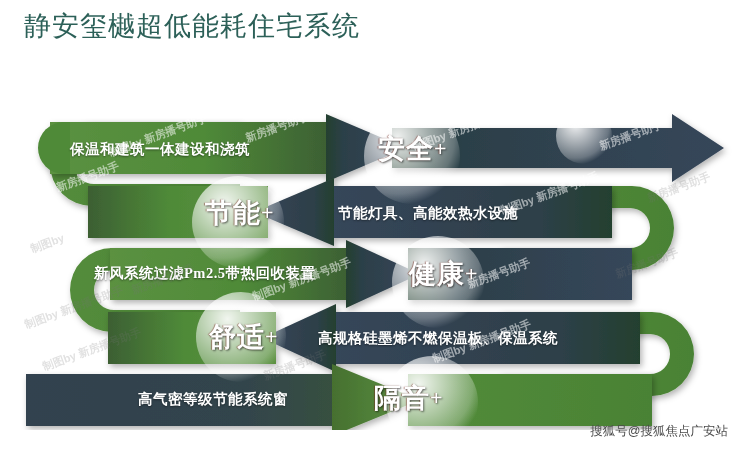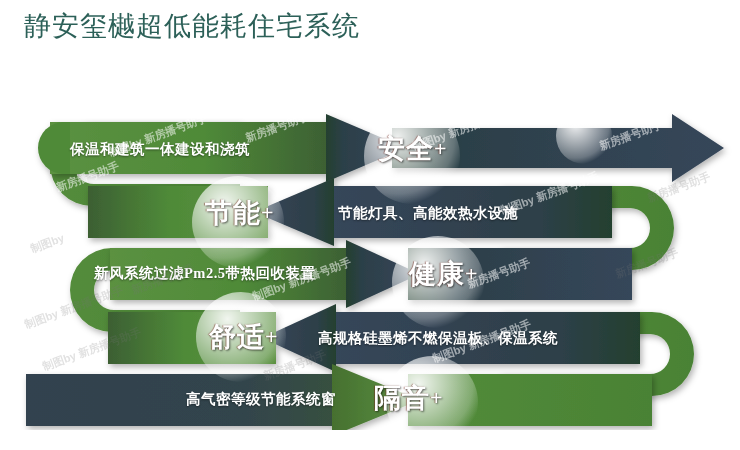--- a/index.html
+++ b/index.html
@@ -161,21 +161,21 @@
   <div class="bubble" style="left:192px;top:176px;width:92px;height:92px;"></div>
   <div class="bubble" style="left:392px;top:236px;width:92px;height:92px;"></div>
   <div class="bubble" style="left:196px;top:292px;width:90px;height:90px;"></div>
   <div class="bubble" style="left:386px;top:356px;width:92px;height:92px;"></div>
   <div class="bubble" style="left:556px;top:108px;width:56px;height:56px;"></div>
 
   <div class="detail" style="left:70px;top:140px;">保温和建筑一体建设和浇筑</div>
   <div class="detail" style="left:338px;top:204px;">节能灯具、高能效热水设施</div>
   <div class="detail" style="left:94px;top:264px;">新风系统过滤Pm2.5带热回收装置</div>
   <div class="detail" style="left:318px;top:329px;">高规格硅墨烯不燃保温板、保温系统</div>
-  <div class="detail" style="left:138px;top:390px;margin-left:48px;">高气密等级节能系统窗</div>
+  <div class="detail" style="left:138px;top:390px;">高气密等级节能系统窗</div>
 
   <div class="pill" style="left:378px;top:131px;">
     <span>安全</span><span class="plus">+</span>
   </div>
   <div class="pill" style="left:205px;top:195px;">
     <span>节能</span><span class="plus">+</span>
   </div>
   <div class="pill" style="left:409px;top:256px;">
     <span>健康</span><span class="plus">+</span>
   </div>
@@ -196,13 +196,14 @@
   <div class="wm" style="left:250px;top:272px;">制图by 新房播号助手</div>
   <div class="wm" style="left:466px;top:266px;">新房播号助手</div>
   <div class="wm dark" style="left:614px;top:256px;">新房播号助手</div>
   <div class="wm dark" style="left:30px;top:236px;">制图by</div>
   <div class="wm" style="left:498px;top:186px;">制图by 新房播号助手</div>
   <div class="wm dark" style="left:646px;top:180px;">新房播号助手</div>
   <div class="wm dark" style="left:40px;top:342px;">制图by 新房播号助手</div>
   <div class="wm dark" style="left:262px;top:358px;">新房播号助手</div>
   <div class="wm" style="left:430px;top:334px;">制图by 新房播号助手</div>
 
+  <div class="footer">搜狐号@搜狐焦点广安站</div>
 </div>
 
 </body></html>

